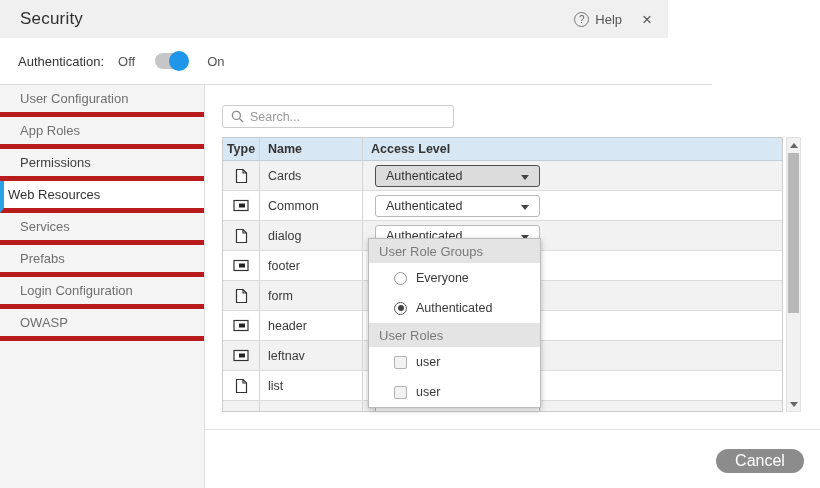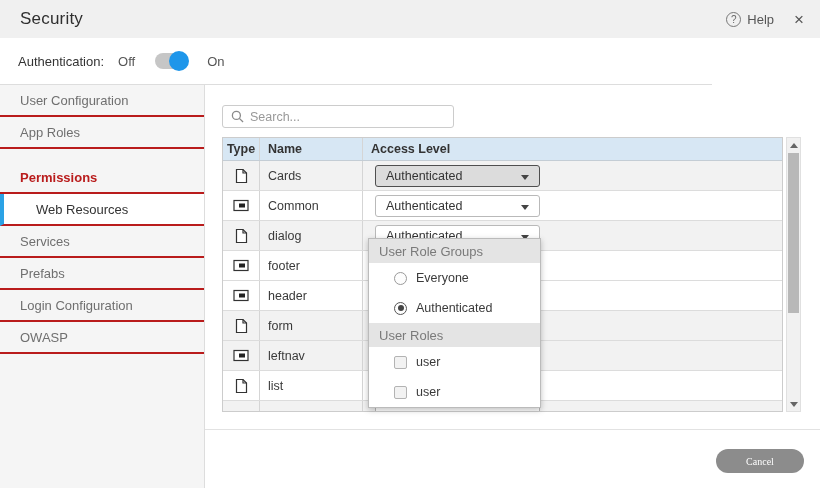--- a/index.html
+++ b/index.html
@@ -6,21 +6,21 @@
   html,body { width:820px; height:488px; }
   body {
     font-family:"Liberation Sans","DejaVu Sans",sans-serif;
     background:#fff; color:#333; overflow:hidden; position:relative;
     font-size:13px;
   }
   .app { position:absolute; inset:0; }
 
   
   .topbar {
-    position:absolute; top:0; left:0; width:820px; height:38px;
+    position:absolute; top:0; left:0; width:668px; height:38px;
     background:#f0f0f0; display:flex; align-items:center;
     padding:0 16px 0 20px;
   }
   .topbar h1 { font-size:17px; font-weight:500; color:#2f2f2f; letter-spacing:.2px; }
   .topbar-right { margin-left:auto; display:flex; align-items:center; gap:20px; }
   .help-wrap { display:flex; align-items:center; gap:6px; cursor:pointer; color:#555; font-size:13px; }
   .help-icon {
     width:15px; height:15px; border:1px solid #777; border-radius:50%;
     display:flex; align-items:center; justify-content:center;
     font-size:10px; color:#666;
@@ -44,26 +44,26 @@
     border-radius:50%; background:#1e96ea;
   }
 
   
   .sidebar {
     position:absolute; top:85px; left:0; bottom:0; width:205px;
     background:#f5f5f5; border-right:1px solid #ddd;
   }
   .side-item {
     height:32px; display:flex; align-items:center;
-    padding-left:20px; color:#6f6f6f; border-bottom:2px solid #b91c1c;
+    padding-left:20px; color:#6f6f6f; border-bottom:5px solid #b91c1c;
     cursor:pointer; font-size:13px;
   }
-  .side-item.highlighted { color:#b91c1c; font-weight:700;margin-top:13px; }
+  .side-item.highlighted { color:#404040; font-weight:400; }
   .side-item.active {
-    background:#fff; color:#333; border-left:4px solid #2ba2e5; padding-left:32px;
+    background:#fff; color:#333; border-left:4px solid #2ba2e5; padding-left:4px;
   }
 
   
   .main { position:absolute; top:85px; left:205px; right:0; bottom:0; background:#fff; }
 
   .search-box {
     position:absolute; left:17px; top:20px; width:232px; height:23px;
     border:1px solid #ccc; border-radius:3px; background:#fff;
     display:flex; align-items:center; padding:0 8px; gap:6px;
   }
@@ -143,21 +143,21 @@
 
   
   .footer {
     position:absolute; left:0; right:0; top:344px; bottom:0;
     border-top:1px solid #e2e2e2; background:#fff;
     display:flex; justify-content:flex-end; align-items:flex-start;
     gap:9px; padding:19px 16px 0 0;
   }
   .btn {
     width:88px; height:24px; border:none; border-radius:12px; color:#fff;
-    font-size:10px; font-family:Liberation Serif, serif; cursor:pointer;
+    font-size:16px; font-family:Liberation Sans, sans-serif; cursor:pointer;
   }
   .btn-cancel { background:#8c8c8c; }
   .btn-save { background:#1e96ea; }
 </style>
 </head>
 <body>
 
 <div class="app">
 
   <header class="topbar">
@@ -263,43 +263,43 @@
               </svg>
             </div>
             <div class="cell c-name">footer</div>
             <div class="cell c-access">
               <div class="ddl">
                 <span>Authenticated</span>
                 <span class="caret"></span>
               </div>
             </div>
           </div>
+          <div class="grid-row odd">
+            <div class="cell c-type type-icon">
+              <svg width="13" height="16" viewBox="0 0 13 16">
+                <path d="M1.5 1.5h6.5l3.5 3.5v9.5h-10z" fill="#fff" stroke="#333" stroke-width="1.2"></path>
+                <path d="M8 1.5v3.5h3.5" fill="none" stroke="#333" stroke-width="1.2"></path>
+              </svg>
+            </div>
+            <div class="cell c-name">form</div>
+            <div class="cell c-access">
+              <div class="ddl">
+                <span>Authenticated</span>
+                <span class="caret"></span>
+              </div>
+            </div>
+          </div>
           <div class="grid-row even">
             <div class="cell c-type type-icon">
               <svg width="16" height="13" viewBox="0 0 16 13">
                 <rect x="1" y="1.5" width="14" height="10" fill="#fff" stroke="#333" stroke-width="1.2"></rect>
                 <rect x="6" y="4.5" width="6" height="4" fill="#222"></rect>
               </svg>
             </div>
             <div class="cell c-name">header</div>
-            <div class="cell c-access">
-              <div class="ddl">
-                <span>Authenticated</span>
-                <span class="caret"></span>
-              </div>
-            </div>
-          </div>
-          <div class="grid-row odd">
-            <div class="cell c-type type-icon">
-              <svg width="13" height="16" viewBox="0 0 13 16">
-                <path d="M1.5 1.5h6.5l3.5 3.5v9.5h-10z" fill="#fff" stroke="#333" stroke-width="1.2"></path>
-                <path d="M8 1.5v3.5h3.5" fill="none" stroke="#333" stroke-width="1.2"></path>
-              </svg>
-            </div>
-            <div class="cell c-name">form</div>
             <div class="cell c-access">
               <div class="ddl">
                 <span>Authenticated</span>
                 <span class="caret"></span>
               </div>
             </div>
           </div>
           <div class="grid-row odd">
             <div class="cell c-type type-icon">
               <svg width="16" height="13" viewBox="0 0 16 13">

